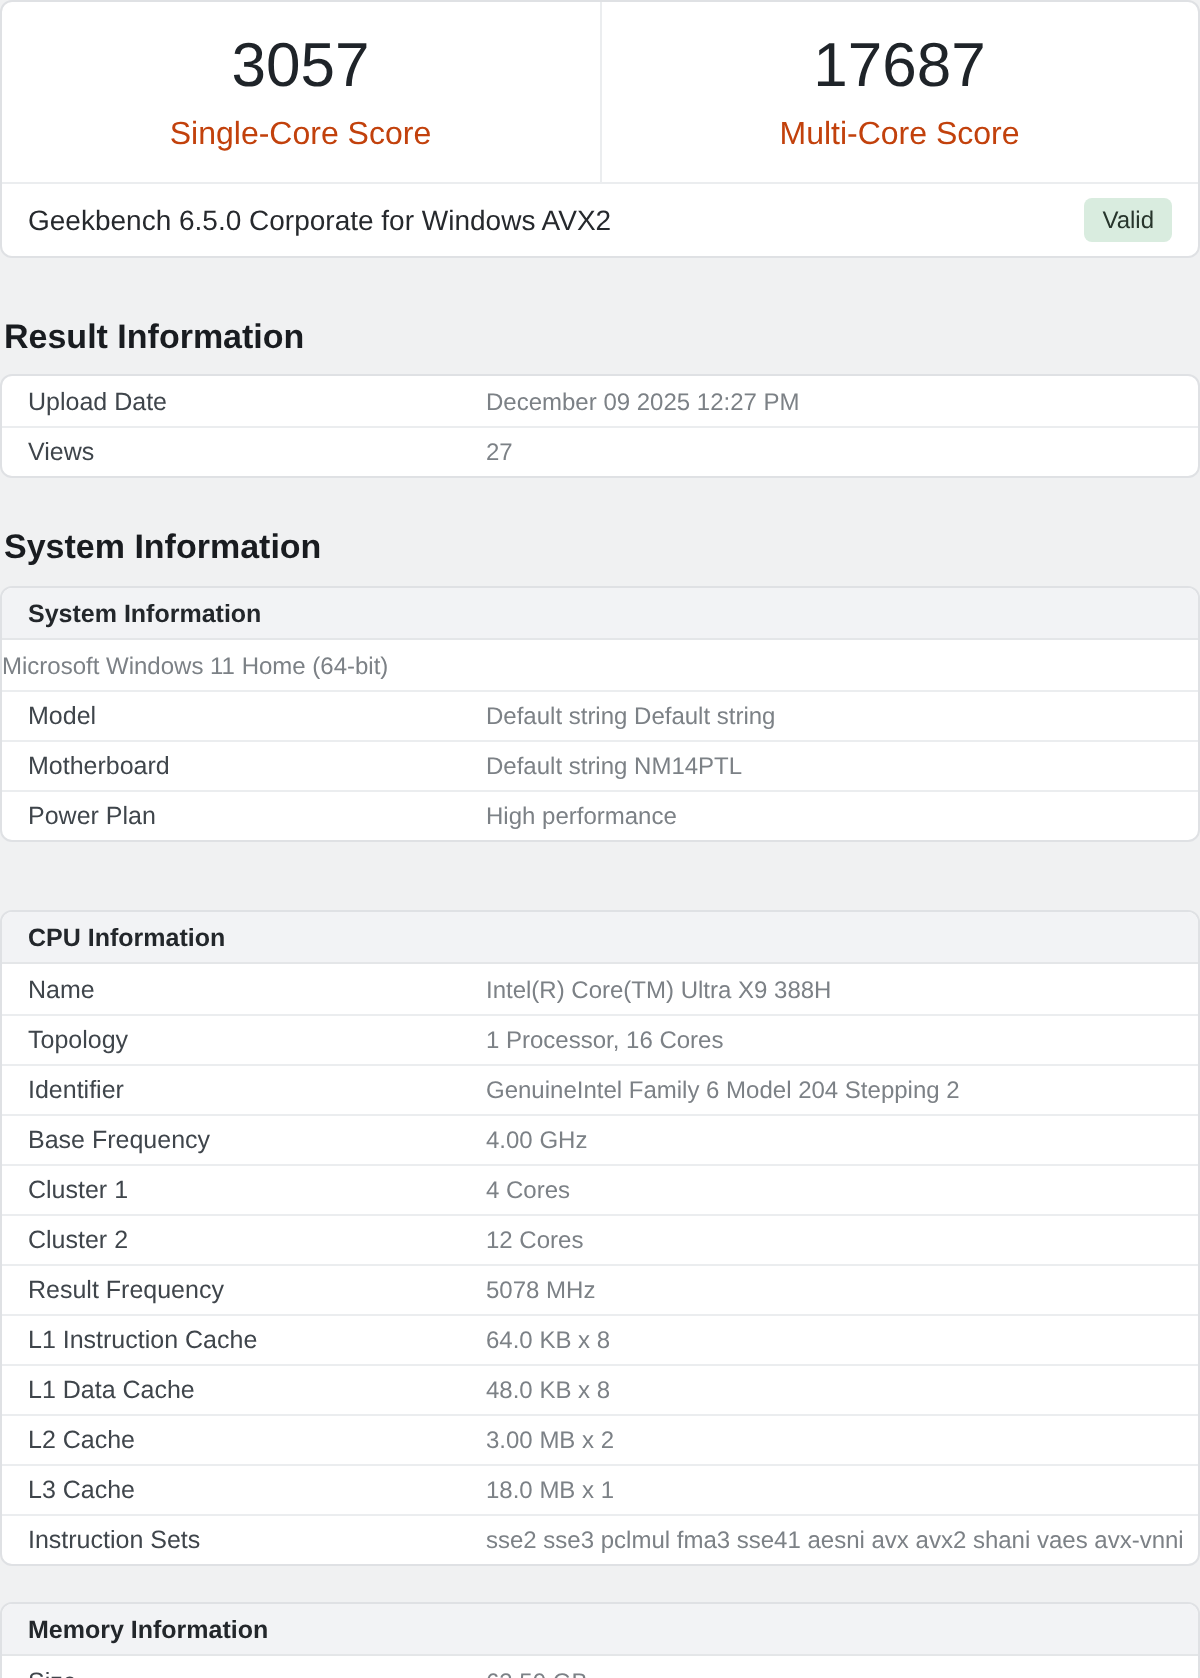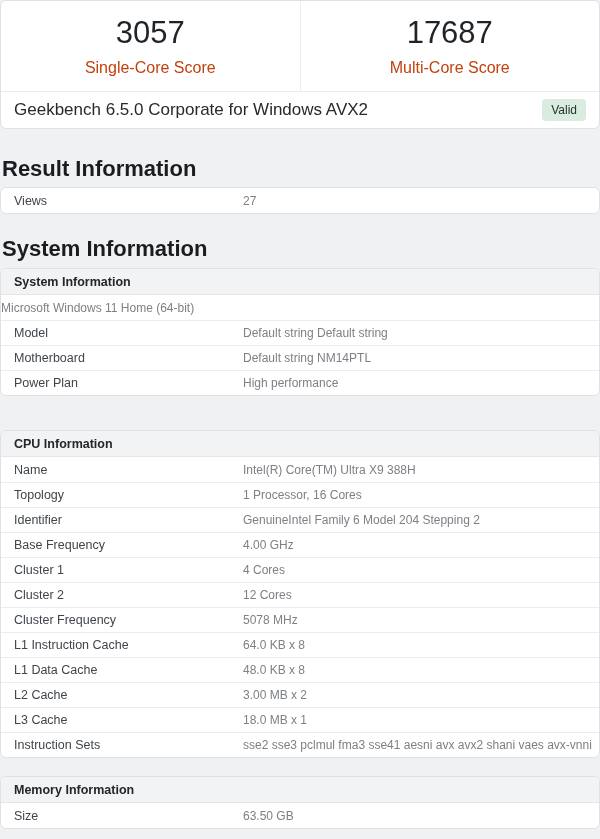--- a/index.html
+++ b/index.html
@@ -30,28 +30,28 @@
     border-radius:6px;
     overflow:hidden;
   }
   
   .scores{display:flex;border-bottom:1px solid var(--row-divider);height:91px;justify-content:space-between;}
   .score-cell{flex:1;text-align:center;padding-top:15px;}
   .score-cell.first{border-right:1px solid var(--row-divider);}
   .score-number{font-size:31px;line-height:34px;color:var(--score-color);font-weight:400;}
   .score-label{font-size:16px;color:#c2410c;margin-top:9px;}
   .banner{display:flex;align-items:center;justify-content:space-between;height:36px;padding:0 13px;}
-  .banner-text{font-size:17px;color:#26292d;}
+  .banner-text{font-size:14px;color:#26292d;}
   .badge{
     background:var(--badge-bg);color:var(--badge-text);
     font-size:12px;line-height:12px;padding:5px 9px;border-radius:4px;
   }
   
   .section-title{
-    font-size:22px;font-weight:bold;color:var(--heading-color);
+    font-size:17px;font-weight:bold;color:var(--heading-color);
     margin:30px 0 8px 2px;line-height:20px;
   }
   .section-title.second{margin-top:25px;margin-bottom:9px;}
   
   .thead{
     display:flex;align-items:center;height:26px;padding:0 13px;
     background:var(--head-bg);border-bottom:1px solid var(--head-border);
     font-size:12.5px;font-weight:bold;color:#23272b;
   }
   .trow{display:flex;align-items:center;height:25px;font-size:12px;}
@@ -77,20 +77,24 @@
   </div>
   <div class="banner">
     <span class="banner-text">Geekbench 6.5.0 Corporate for Windows AVX2</span>
     <span class="badge">Valid</span>
   </div>
 </div>
 
 <h2 class="section-title">Result Information</h2>
 <div class="card">
   <div>
+      <div class="trow">
+        <div class="tlabel">Upload Date</div>
+        <div class="tvalue">December 09 2025 12:27 PM</div>
+      </div>
       <div class="trow">
         <div class="tlabel">Views</div>
         <div class="tvalue">27</div>
       </div>
     </div>
 </div>
 
 <h2 class="section-title second">System Information</h2>
 
 <div class="card">
@@ -135,21 +139,21 @@
       </div>
       <div class="trow">
         <div class="tlabel">Cluster 1</div>
         <div class="tvalue">4 Cores</div>
       </div>
       <div class="trow">
         <div class="tlabel">Cluster 2</div>
         <div class="tvalue">12 Cores</div>
       </div>
       <div class="trow">
-        <div class="tlabel">Cluster Frequency</div>
+        <div class="tlabel">Result Frequency</div>
         <div class="tvalue">5078 MHz</div>
       </div>
       <div class="trow">
         <div class="tlabel">L1 Instruction Cache</div>
         <div class="tvalue">64.0 KB x 8</div>
       </div>
       <div class="trow">
         <div class="tlabel">L1 Data Cache</div>
         <div class="tvalue">48.0 KB x 8</div>
       </div>

